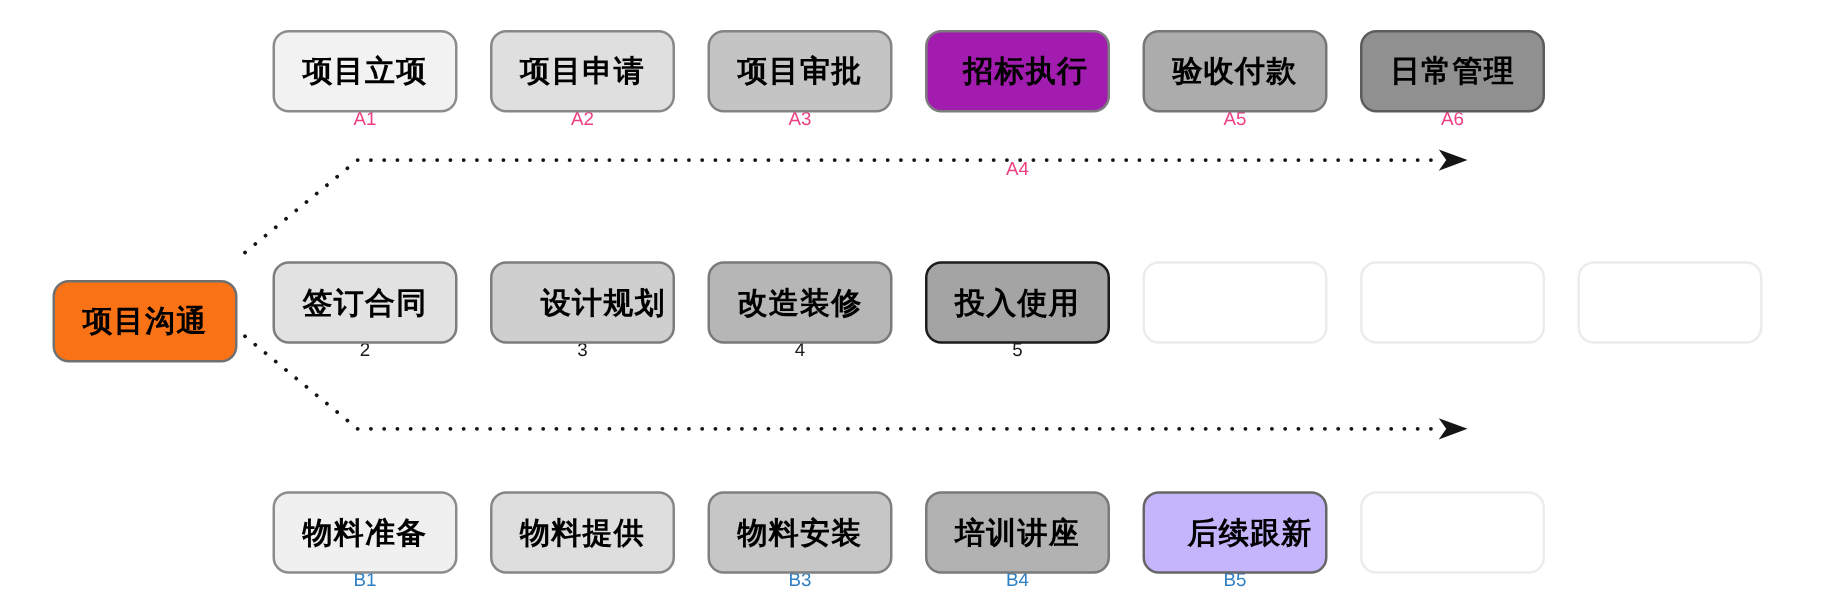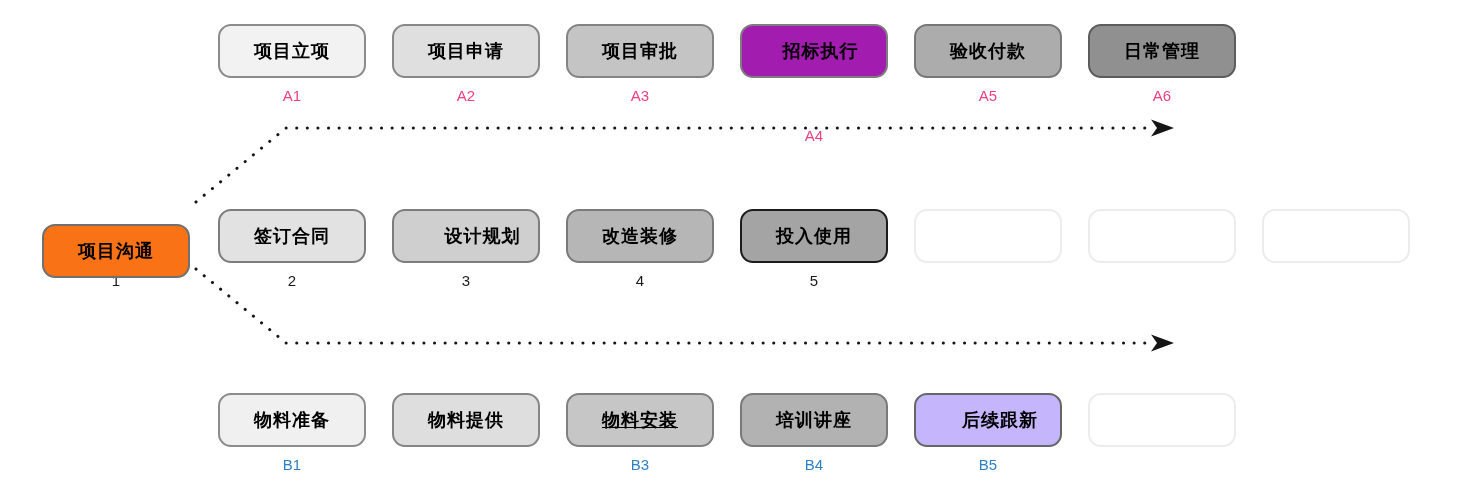--- a/index.html
+++ b/index.html
@@ -6,26 +6,26 @@
   body { font-family: "Liberation Sans", "DejaVu Sans", sans-serif; }
   #canvas {
     position:relative;
     width:1457px; height:493px;
     background:#ffffff;
     overflow:hidden;
   }
   #arrow-layer { position:absolute; left:0; top:0; }
   .node {
     position:absolute;
-    width:148px; height:54px;
+    width:148px; height:66px;
     box-sizing:border-box;
     border:2px solid #888888;
     border-radius:13px;
     display:flex; align-items:center; justify-content:center;
-    font-size:18px; font-weight:bold; color:#000000;
+    font-size:24px; font-weight:bold; color:#000000;
     letter-spacing:1px;
     white-space:nowrap;
   }
   .node.empty {
     border-color:#ececec;
     background:#ffffff;
   }
   .node-label {
     position:absolute;
     width:148px;
@@ -99,21 +99,21 @@
     <div class="node empty" style="left: 1262px; top: 209px;"></div>
     <div class="node-label" style="left: 218px; top: 456px; color: rgb(46, 127, 196);">B1</div>
     <div class="node" style="left: 218px; top: 393px; background: rgb(240, 240, 240); border-color: rgb(140, 140, 140);">
       <span>物料准备</span>
     </div>
     <div class="node-label" style="left: 392px; top: 456px; color: rgb(46, 127, 196); margin-top: 38px;">B2</div>
     <div class="node" style="left: 392px; top: 393px; background: rgb(222, 222, 222); border-color: rgb(134, 134, 134);">
       <span>物料提供</span>
     </div>
     <div class="node-label" style="left: 566px; top: 456px; color: rgb(46, 127, 196);">B3</div>
-    <div class="node" style="left: 566px; top: 393px; background: rgb(198, 198, 198); border-color: rgb(128, 128, 128); text-decoration: underline;">
+    <div class="node" style="left: 566px; top: 393px; background: rgb(198, 198, 198); border-color: rgb(128, 128, 128);">
       <span>物料安装</span>
     </div>
     <div class="node-label" style="left: 740px; top: 456px; color: rgb(46, 127, 196);">B4</div>
     <div class="node" style="left: 740px; top: 393px; background: rgb(178, 178, 178); border-color: rgb(122, 122, 122);">
       <span>培训讲座</span>
     </div>
     <div class="node-label" style="left: 914px; top: 456px; color: rgb(46, 127, 196);">B5</div>
     <div class="node" style="left: 914px; top: 393px; background: #c4b5fd; border-color: rgb(102, 102, 102); padding-left: 24px;">
       <span>后续跟新</span>
     </div>

